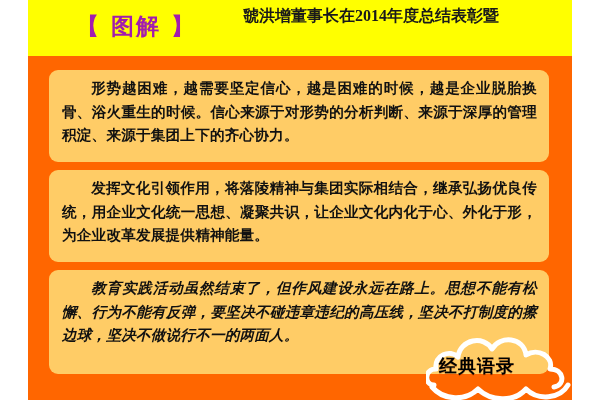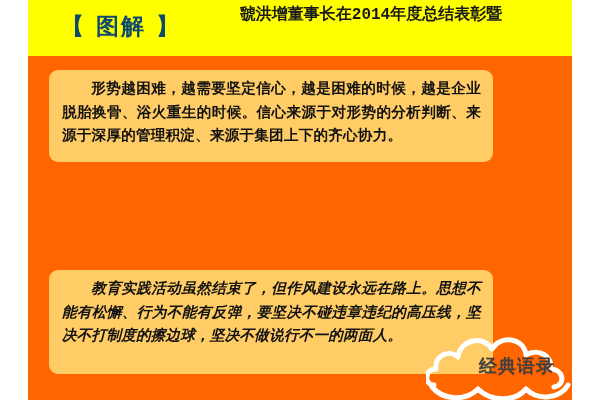--- a/index.html
+++ b/index.html
@@ -40,40 +40,40 @@
     top: 0;
     width: 544px;
     height: 56px;
     display: flex;
     align-items: center;
     justify-content: flex-start;
   }
 
   #tag-label {
     position: absolute;
-    left: 28px;
+    left: 43px;
     top: 11px;
     width: 130px;
     text-align: center;
     font-family: "DejaVu Sans", "Liberation Sans", sans-serif;
     font-weight: bold;
     font-size: 23px;
     line-height: 30px;
     letter-spacing: 2px;
-    color: #0c4a6e;
+    color: #a21caf;
     white-space: nowrap;
   }
 
   #header-title {
     position: absolute;
     left: 168px;
     top: 4px;
     width: 350px;
     text-align: center;
-    font-family: Liberation Mono, monospace;
+    font-family: Liberation Serif, serif;
     font-weight: bold;
     font-size: 16px;
     line-height: 23px;
     color: #1a1a1a;
     letter-spacing: 0px;
   }
   #header-title .tline {
     display: block;
     white-space: nowrap;
   }
@@ -86,21 +86,21 @@
     width: 544px;
     height: 344px;
     background: #ff6600;
     overflow: hidden;
   }
 
   
   .quote-card {
     position: absolute;
     left: 21px;
-    width: 444px;
+    width: 500px;
     background: #ffcc66;
     border-radius: 9px;
     box-sizing: border-box;
     padding: 7px 12px 7px 13px;
     color: #111111;
     font-family: "Liberation Serif", "DejaVu Serif", serif;
     font-size: 14.6px;
     line-height: 23.5px;
     letter-spacing: 0.2px;
     text-align: justify;
@@ -124,29 +124,28 @@
     width: 160px;
     height: 70px;
   }
   #badge svg {
     display: block;
     width: 160px;
     height: 70px;
   }
   #badge-text {
     position: absolute;
-    left: 36px;
+    left: 13px;
     top: 24px;
     width: 110px;
-    text-align: center;
     font-family: "DejaVu Sans", "Liberation Sans", sans-serif;
     font-weight: bold;
     font-size: 18px;
     line-height: 22px;
-    color: #404040;
+    color: #000000;
     letter-spacing: 1px;
     white-space: nowrap;
     text-shadow: 0 1px 0 rgba(180,60,0,0.35);
   }
 </style>
 </head>
 <body>
 
 <div id="poster">
 
@@ -161,20 +160,23 @@
 
     </div>
   </div>
 
   <div id="body-band">
 
     <div class="quote-card" id="card-1">
       <p>形势越困难，越需要坚定信心，越是困难的时候，越是企业脱胎换骨、浴火重生的时候。信心来源于对形势的分析判断、来源于深厚的管理积淀、来源于集团上下的齐心协力。</p>
     </div>
 
+    <div class="quote-card" id="card-2">
+      <p>发挥文化引领作用，将落陵精神与集团实际相结合，继承弘扬优良传统，用企业文化统一思想、凝聚共识，让企业文化内化于心、外化于形，为企业改革发展提供精神能量。</p>
+    </div>
 
     <div class="quote-card" id="card-3">
       <p>教育实践活动虽然结束了，但作风建设永远在路上。思想不能有松懈、行为不能有反弹，要坚决不碰违章违纪的高压线，坚决不打制度的擦边球，坚决不做说行不一的两面人。</p>
     </div>
 
     <div id="badge">
       <svg viewBox="0 0 160 70">
         <path d="M8,54
                  C -2,54 -2,38 10,38
                  C 8,24 24,18 32,26

